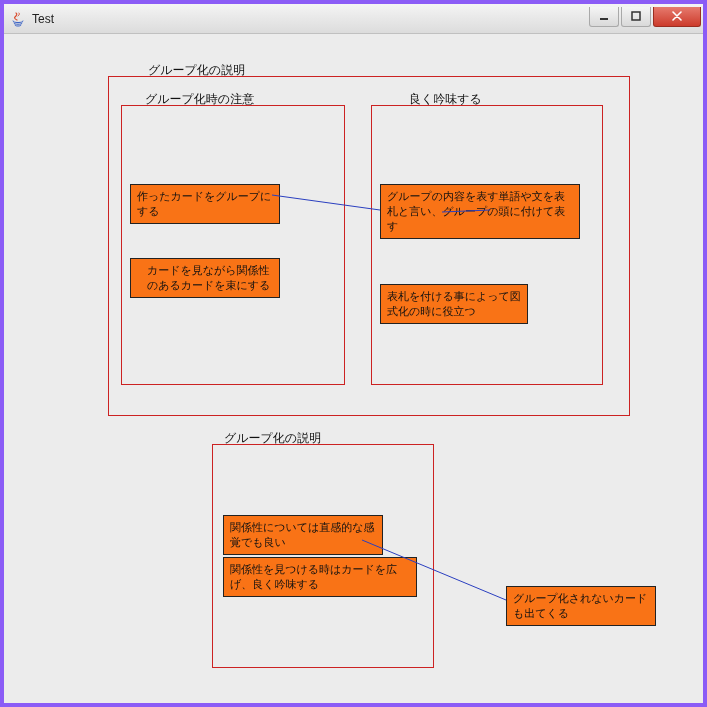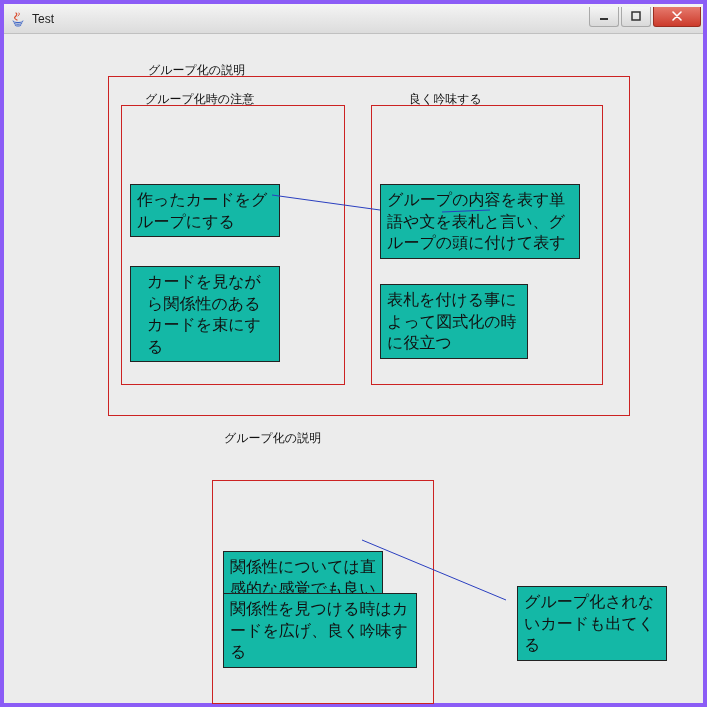--- a/index.html
+++ b/index.html
@@ -86,25 +86,25 @@
     font-size: 12px;
     color: #111;
     background: #ececec;
     white-space: nowrap;
   }
   
   .card {
     position: absolute;
     border: 1px solid #222;
     box-sizing: border-box;
-    font-size: 16px;
+    font-size: 11px;
     color: #111;
     padding: 4px 6px;
     line-height: 1.35;
-    background: #14b8a6;
+    background: #f97316;
   }
   
   .bluelines {
     position: absolute;
     left: 0; top: 0;
     pointer-events: none;
   }
 </style>
 </head>
 <body>
@@ -142,37 +142,37 @@
   </div>
 
   <div class="client">
 
     <div class="group-label" style="left:136px; top:22px;">グループ化の説明</div>
     <div class="groupbox" style="left:96px; top:36px; width:522px; height:340px;">
 
       <div class="group-label" style="left:36px; top:14px;">グループ化時の注意</div>
       <div class="groupbox" style="left:12px; top:28px; width:224px; height:280px;">
         <div class="card" style="left:8px; top:78px; width:150px;">作ったカードをグループにする</div>
-        <div class="card" style="left:8px; top:160px; width:150px;padding-left:16px;">カードを見ながら関係性のあるカードを束にする</div>
+        <div class="card" style="left:8px; top:152px; width:150px;padding-left:16px;">カードを見ながら関係性のあるカードを束にする</div>
       </div>
 
       <div class="group-label" style="left:300px; top:14px;">良く吟味する</div>
       <div class="groupbox" style="left:262px; top:28px; width:232px; height:280px;">
         <div class="card" style="left:8px; top:78px; width:200px;">グループの内容を表す単語や文を表札と言い、グループの頭に付けて表す</div>
         <div class="card" style="left:8px; top:178px; width:148px;">表札を付ける事によって図式化の時に役立つ</div>
       </div>
     </div>
 
     <div class="group-label" style="left:212px; top:390px;">グループ化の説明</div>
-    <div class="groupbox" style="left:200px; top:404px; width:222px; height:224px;margin-top:36px;">
+    <div class="groupbox" style="left:200px; top:404px; width:222px; height:224px;">
       <div class="card" style="left:10px; top:70px; width:160px;">関係性については直感的な感覚でも良い</div>
       <div class="card" style="left:10px; top:112px; width:194px;">関係性を見つける時はカードを広げ、良く吟味する</div>
     </div>
 
-    <div class="card" style="left:494px; top:546px; width:150px;margin-left:11px;">グループ化されないカードも出てくる</div>
+    <div class="card" style="left:494px; top:546px; width:150px;">グループ化されないカードも出てくる</div>
 
     <svg class="bluelines" width="691" height="663">
       <line x1="260" y1="155" x2="368" y2="170" stroke="#2a3fc0" stroke-width="1"></line>
       <line x1="430" y1="172" x2="478" y2="170" stroke="#2a3fc0" stroke-width="1"></line>
       <line x1="350" y1="500" x2="494" y2="560" stroke="#2a3fc0" stroke-width="1"></line>
     </svg>
 
   </div>
 </div>
 

